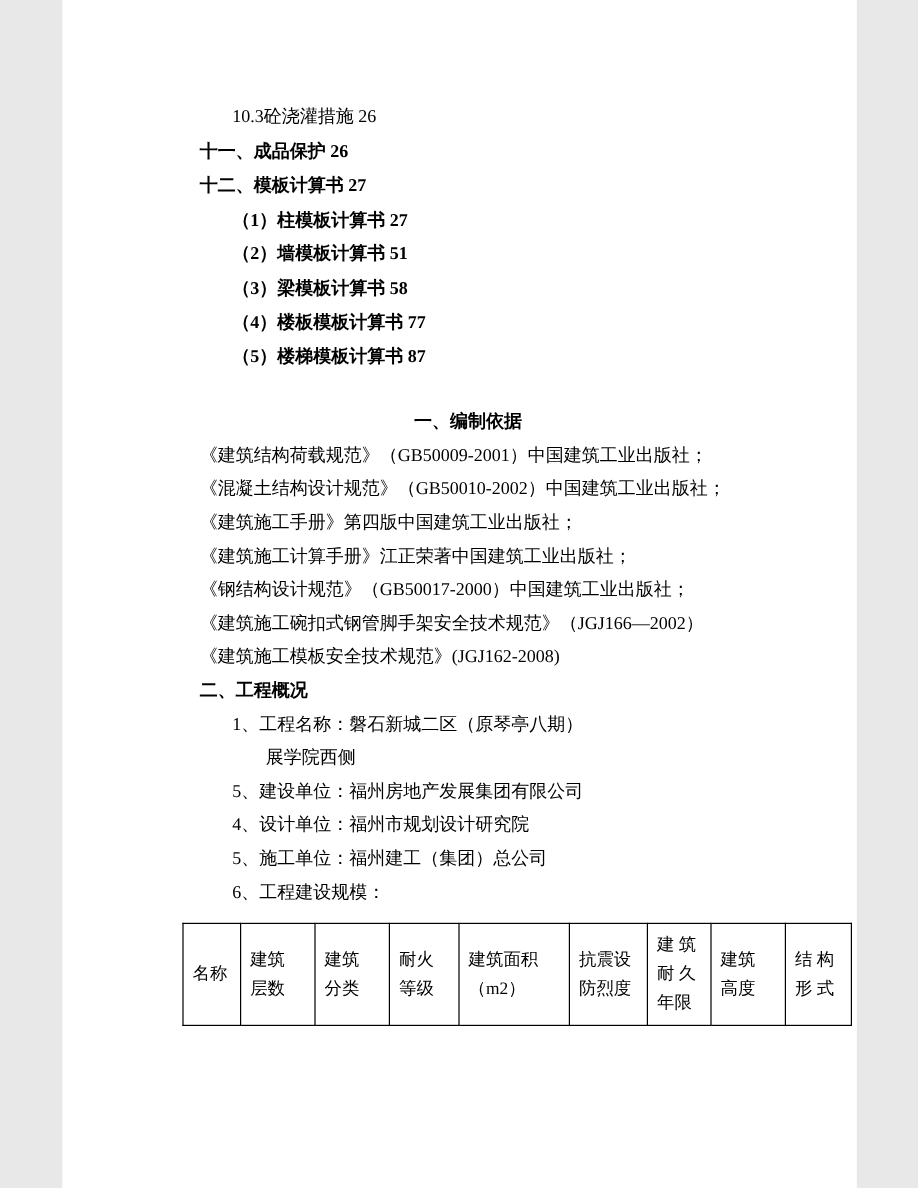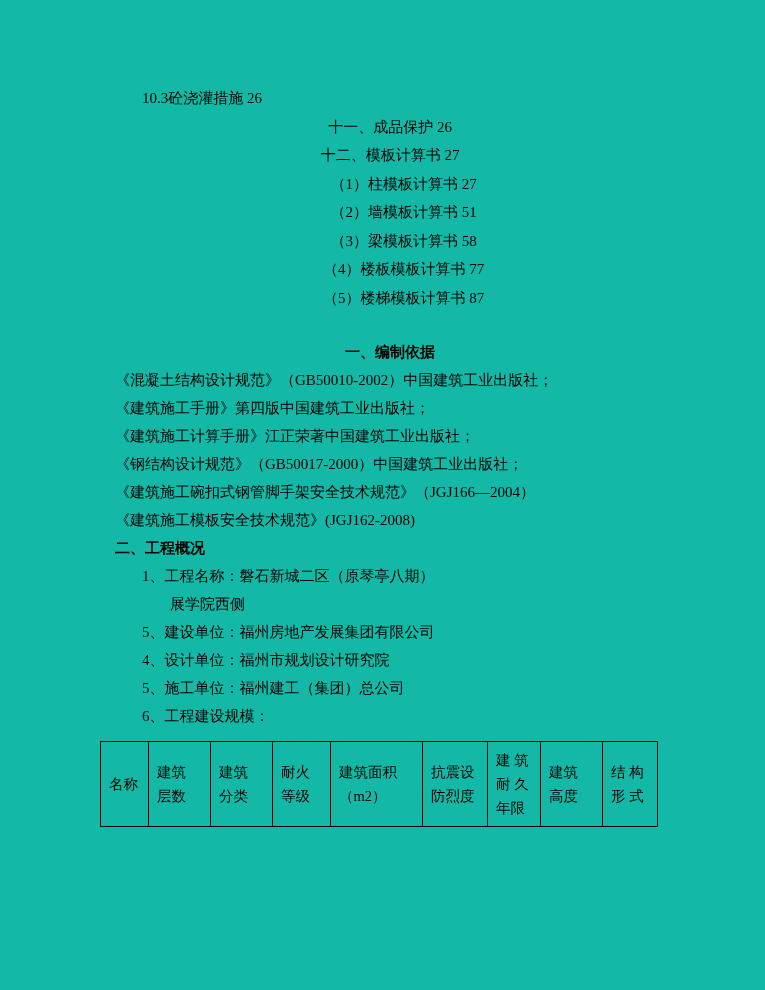--- a/index.html
+++ b/index.html
@@ -1,39 +1,39 @@
 <!DOCTYPE html>
 <html><head>
 <meta charset="utf-8">
 <style>
   * { margin: 0; padding: 0; box-sizing: border-box; }
   html, body { background: #e8e8e8; }
   .page {
     position: relative;
-    width: 765px;
+    width: 662px;
     height: 990px;
     margin: 0 auto;
-    background: #14b8a6;
+    background: #ffffff;
     color: #000000;
     font-family: "Liberation Serif", "DejaVu Serif", serif;
     font-size: 15px;
     overflow: hidden;
   }
   .content {
     padding: 84px 100px 0 115px;
   }
   .line {
     line-height: 28.5px;
     white-space: nowrap;
   }
   .para {
     line-height: 28px;
     white-space: nowrap;
   }
-  .b { font-weight: normal; text-align: center; }
+  .b { font-weight: bold; }
   .ind1 { padding-left: 27px; }
   .ind2 { padding-left: 55px; }
   .heading {
     font-weight: bold;
     line-height: 28px;
   }
   .heading.gap { margin-top: 26px; text-align: center; }
   table.scale {
     margin-top: 11px;
     margin-left: -15px;
@@ -64,25 +64,26 @@
       <div class="line b">十二、模板计算书 27</div>
       <div class="line b ind1">（1）柱模板计算书 27</div>
       <div class="line b ind1">（2）墙模板计算书 51</div>
       <div class="line b ind1">（3）梁模板计算书 58</div>
       <div class="line b ind1">（4）楼板模板计算书 77</div>
       <div class="line b ind1">（5）楼梯模板计算书 87</div>
     </div>
 
     <div>
       <div class="heading gap">一、编制依据</div>
+      <div class="para">《建筑结构荷载规范》（GB50009-2001）中国建筑工业出版社；</div>
       <div class="para">《混凝土结构设计规范》（GB50010-2002）中国建筑工业出版社；</div>
       <div class="para">《建筑施工手册》第四版中国建筑工业出版社；</div>
       <div class="para">《建筑施工计算手册》江正荣著中国建筑工业出版社；</div>
       <div class="para">《钢结构设计规范》（GB50017-2000）中国建筑工业出版社；</div>
-      <div class="para">《建筑施工碗扣式钢管脚手架安全技术规范》（JGJ166—2004）</div>
+      <div class="para">《建筑施工碗扣式钢管脚手架安全技术规范》（JGJ166—2002）</div>
       <div class="para">《建筑施工模板安全技术规范》(JGJ162-2008)</div>
     </div>
 
     <div>
       <div class="heading">二、工程概况</div>
       <div class="para ind1">1、工程名称：磐石新城二区（原琴亭八期）</div>
       <div class="para ind2">展学院西侧</div>
       <div class="para ind1">5、建设单位：福州房地产发展集团有限公司</div>
       <div class="para ind1">4、设计单位：福州市规划设计研究院</div>
       <div class="para ind1">5、施工单位：福州建工（集团）总公司</div>

